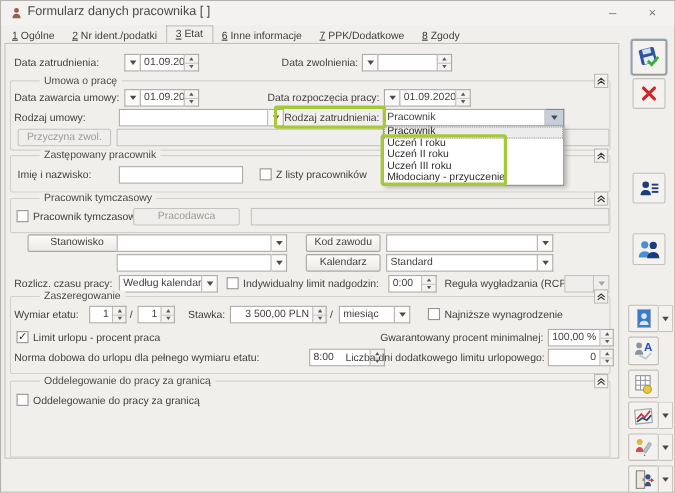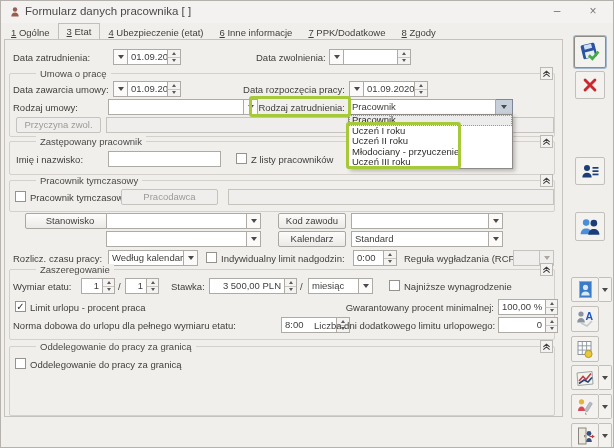--- a/index.html
+++ b/index.html
@@ -77,22 +77,22 @@
       <circle cx="5" cy="3.5" r="2.2" fill="#9b5c50"></circle>
       <path d="M1.3 10.5c0-2.6 1.7-3.9 3.7-3.9s3.7 1.3 3.7 3.9z" fill="#9b5c50"></path>
     </svg>
     <span class="title-text">Formularz danych pracownika [ ]</span>
     <div class="winbtn" style="left:544px">–</div>
     <div class="winbtn" style="left:580px">×</div>
   </div>
 
   <div class="tabbar">
     <div class="tab"><u>1</u>&nbsp;<span>Ogólne</span></div>
+    <div class="tab"><u>2</u>&nbsp;<span>Nr ident./podatki</span></div>
     <div class="tab active"><u>3</u>&nbsp;<span>Etat</span></div>
-    <div class="tab"><u>4</u>&nbsp;<span>Ubezpieczenie (etat)</span></div>
     <div class="tab"><u>6</u>&nbsp;<span>Inne informacje</span></div>
     <div class="tab"><u>7</u>&nbsp;<span>PPK/Dodatkowe</span></div>
     <div class="tab"><u>8</u>&nbsp;<span>Zgody</span></div>
   </div>
 
   <div class="panel"></div>
 
   <span class="lbl" style="left:12px;top:51px">Data zatrudnienia:</span>
   <div class="ctl" style="left:112px;top:48px">
     <div class="ddb lead">
@@ -376,22 +376,22 @@
         <path d="M1.5 5.5 L5 2.5 L8.5 5.5 M1.5 8.5 L5 5.5 L8.5 8.5" stroke="#3c3c3c" fill="none" stroke-width="1.2"></path>
       </svg>
   </div>
   <div class="chk" style="left:14px;top:357px"></div>
   <span class="lbl" style="left:29px;top:358px">Oddelegowanie do pracy za granicą</span>
 
   <div class="dropdown">
     <div class="dd-item sel">Pracownik</div>
     <div class="dd-item">Uczeń I roku</div>
     <div class="dd-item">Uczeń II roku</div>
+    <div class="dd-item">Uczeń III roku</div>
     <div class="dd-item">Młodociany - przyuczenie</div>
-    <div class="dd-item">Uczeń III roku</div>
   </div>
   <div class="hl" style="left:345px;top:121px;width:115px;height:47px"></div>
 
   <div class="icobtn focus" style="left:573px;top:35px;width:32px;height:32px">
     <svg width="24" height="24" viewBox="0 0 22 22">
       <g transform="rotate(-14 10 10)">
         <rect x="3.5" y="3.5" width="13" height="13" rx="1.5" fill="#2b53a0"></rect>
         <rect x="6.5" y="4" width="7" height="4" fill="#cfe0f5"></rect>
         <rect x="6" y="10.5" width="8.5" height="5.5" fill="#e8eef8"></rect>
       </g>

